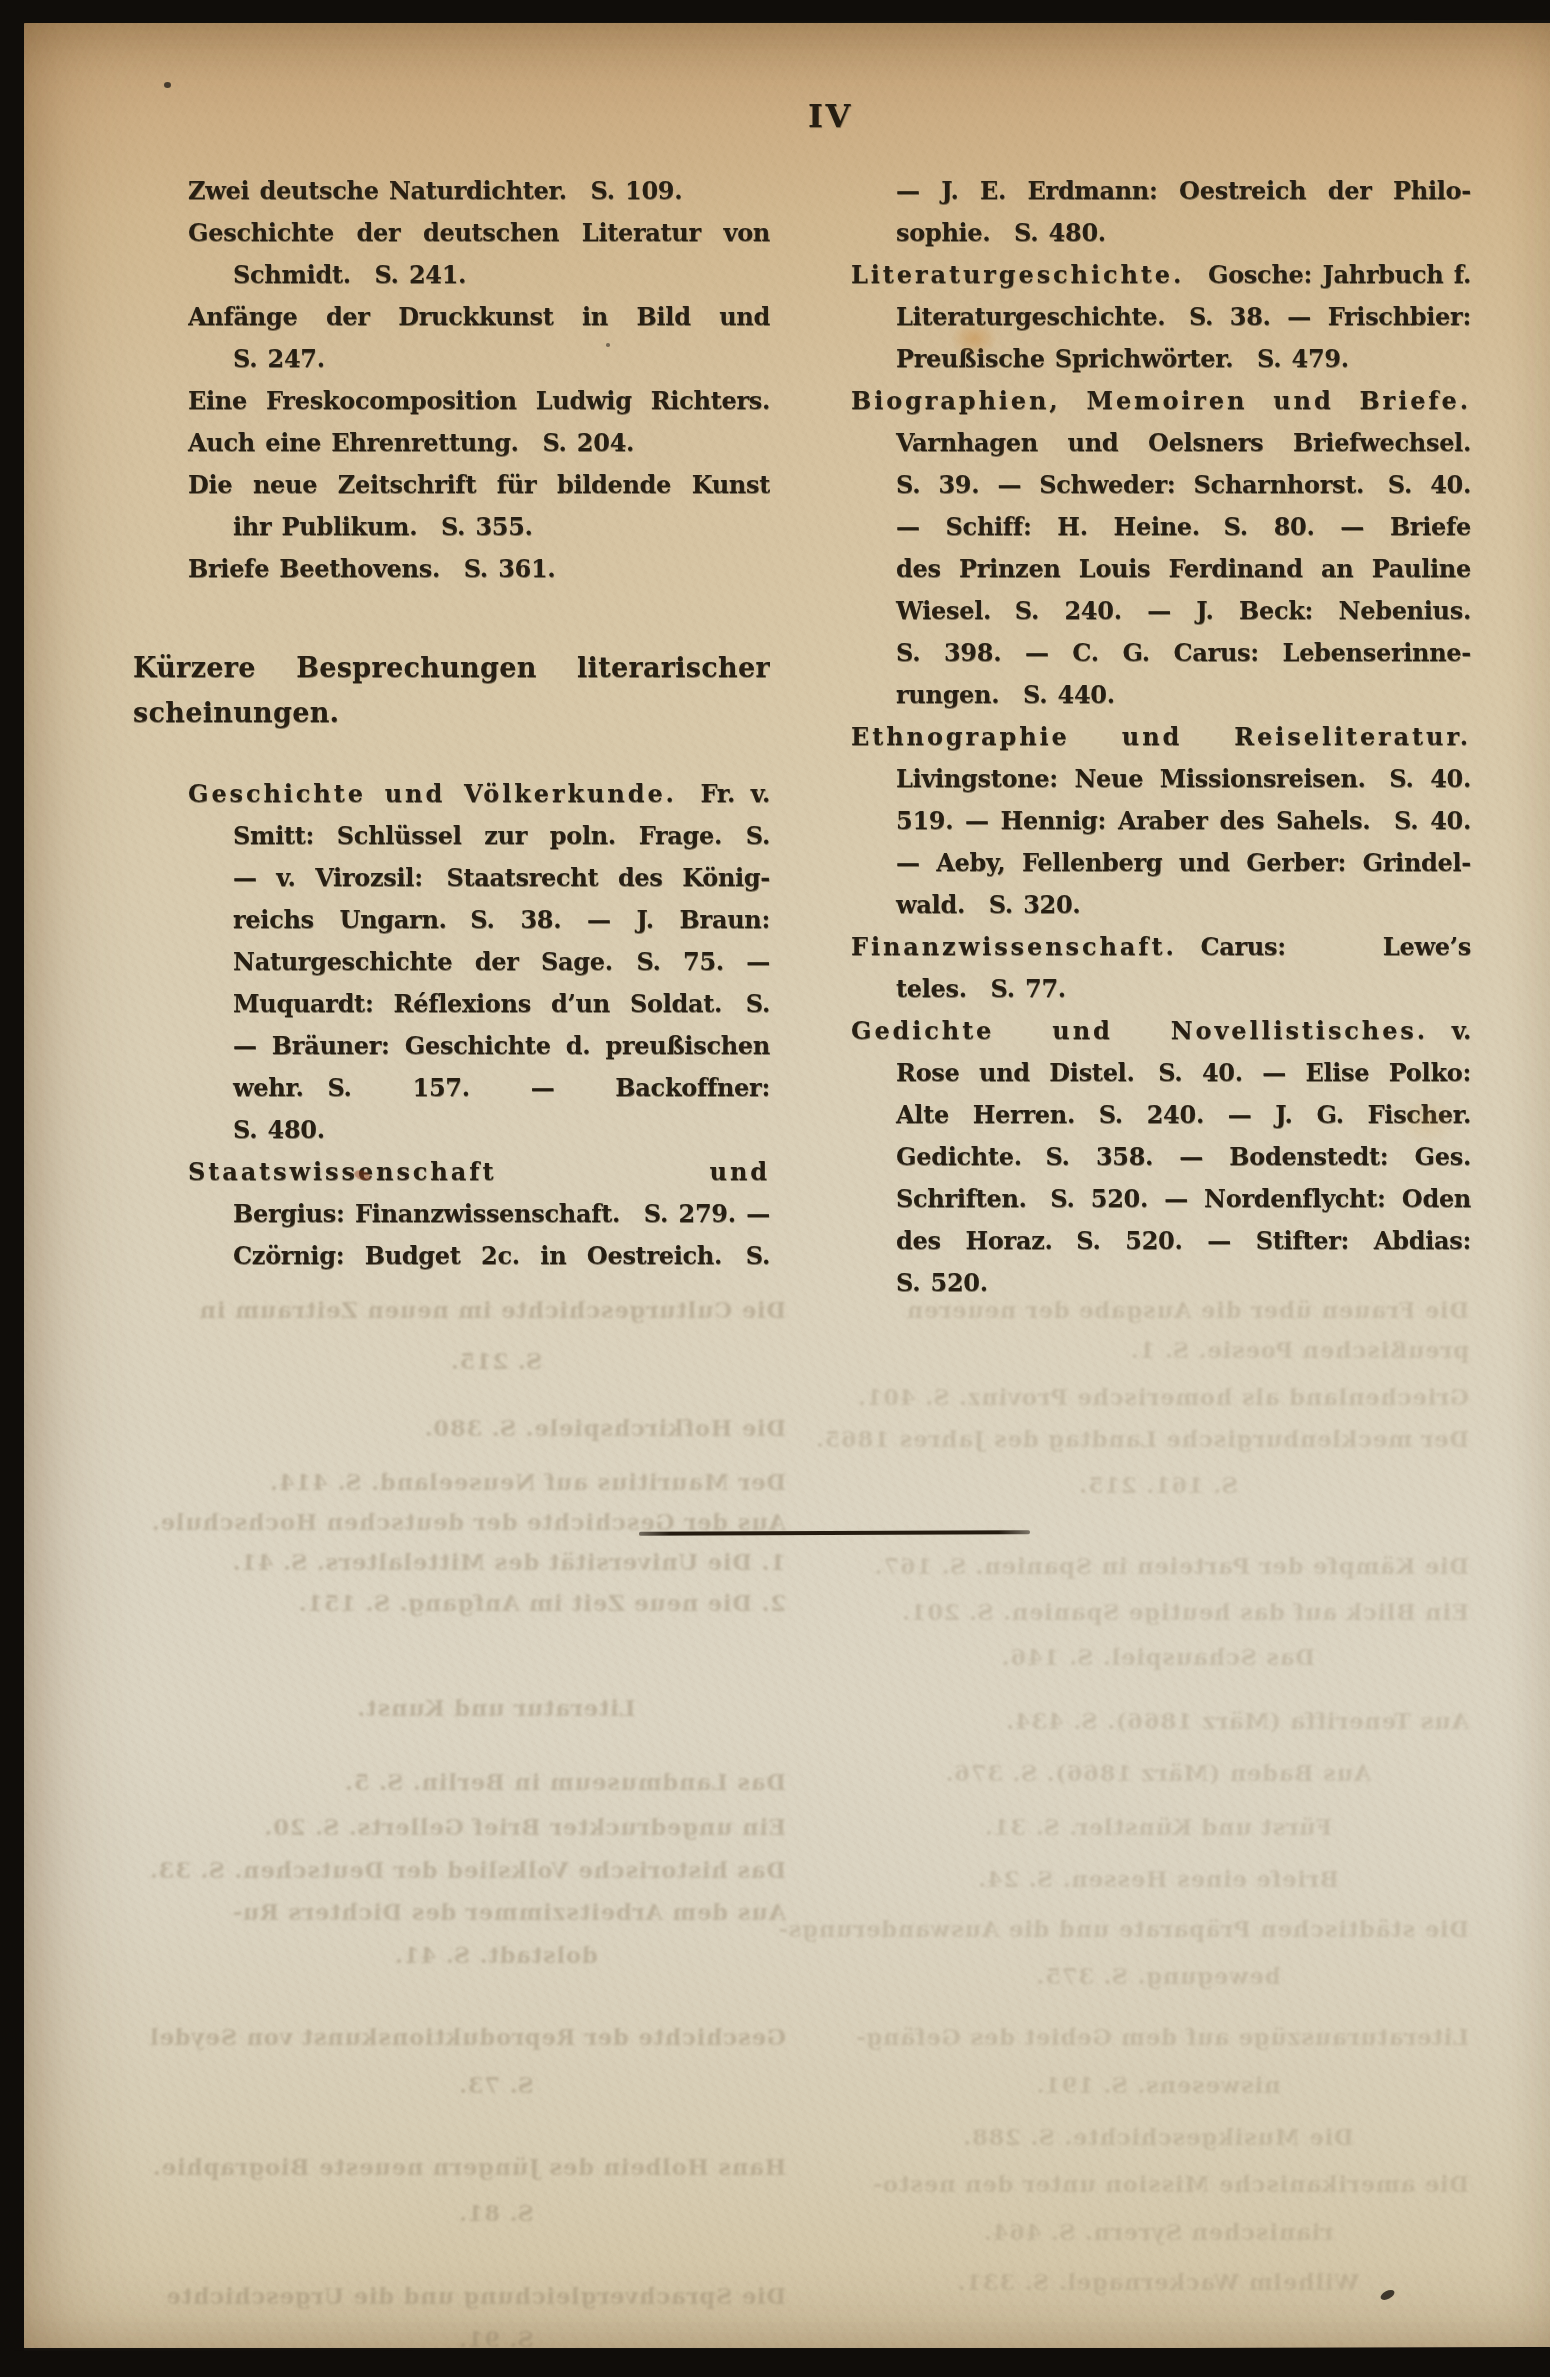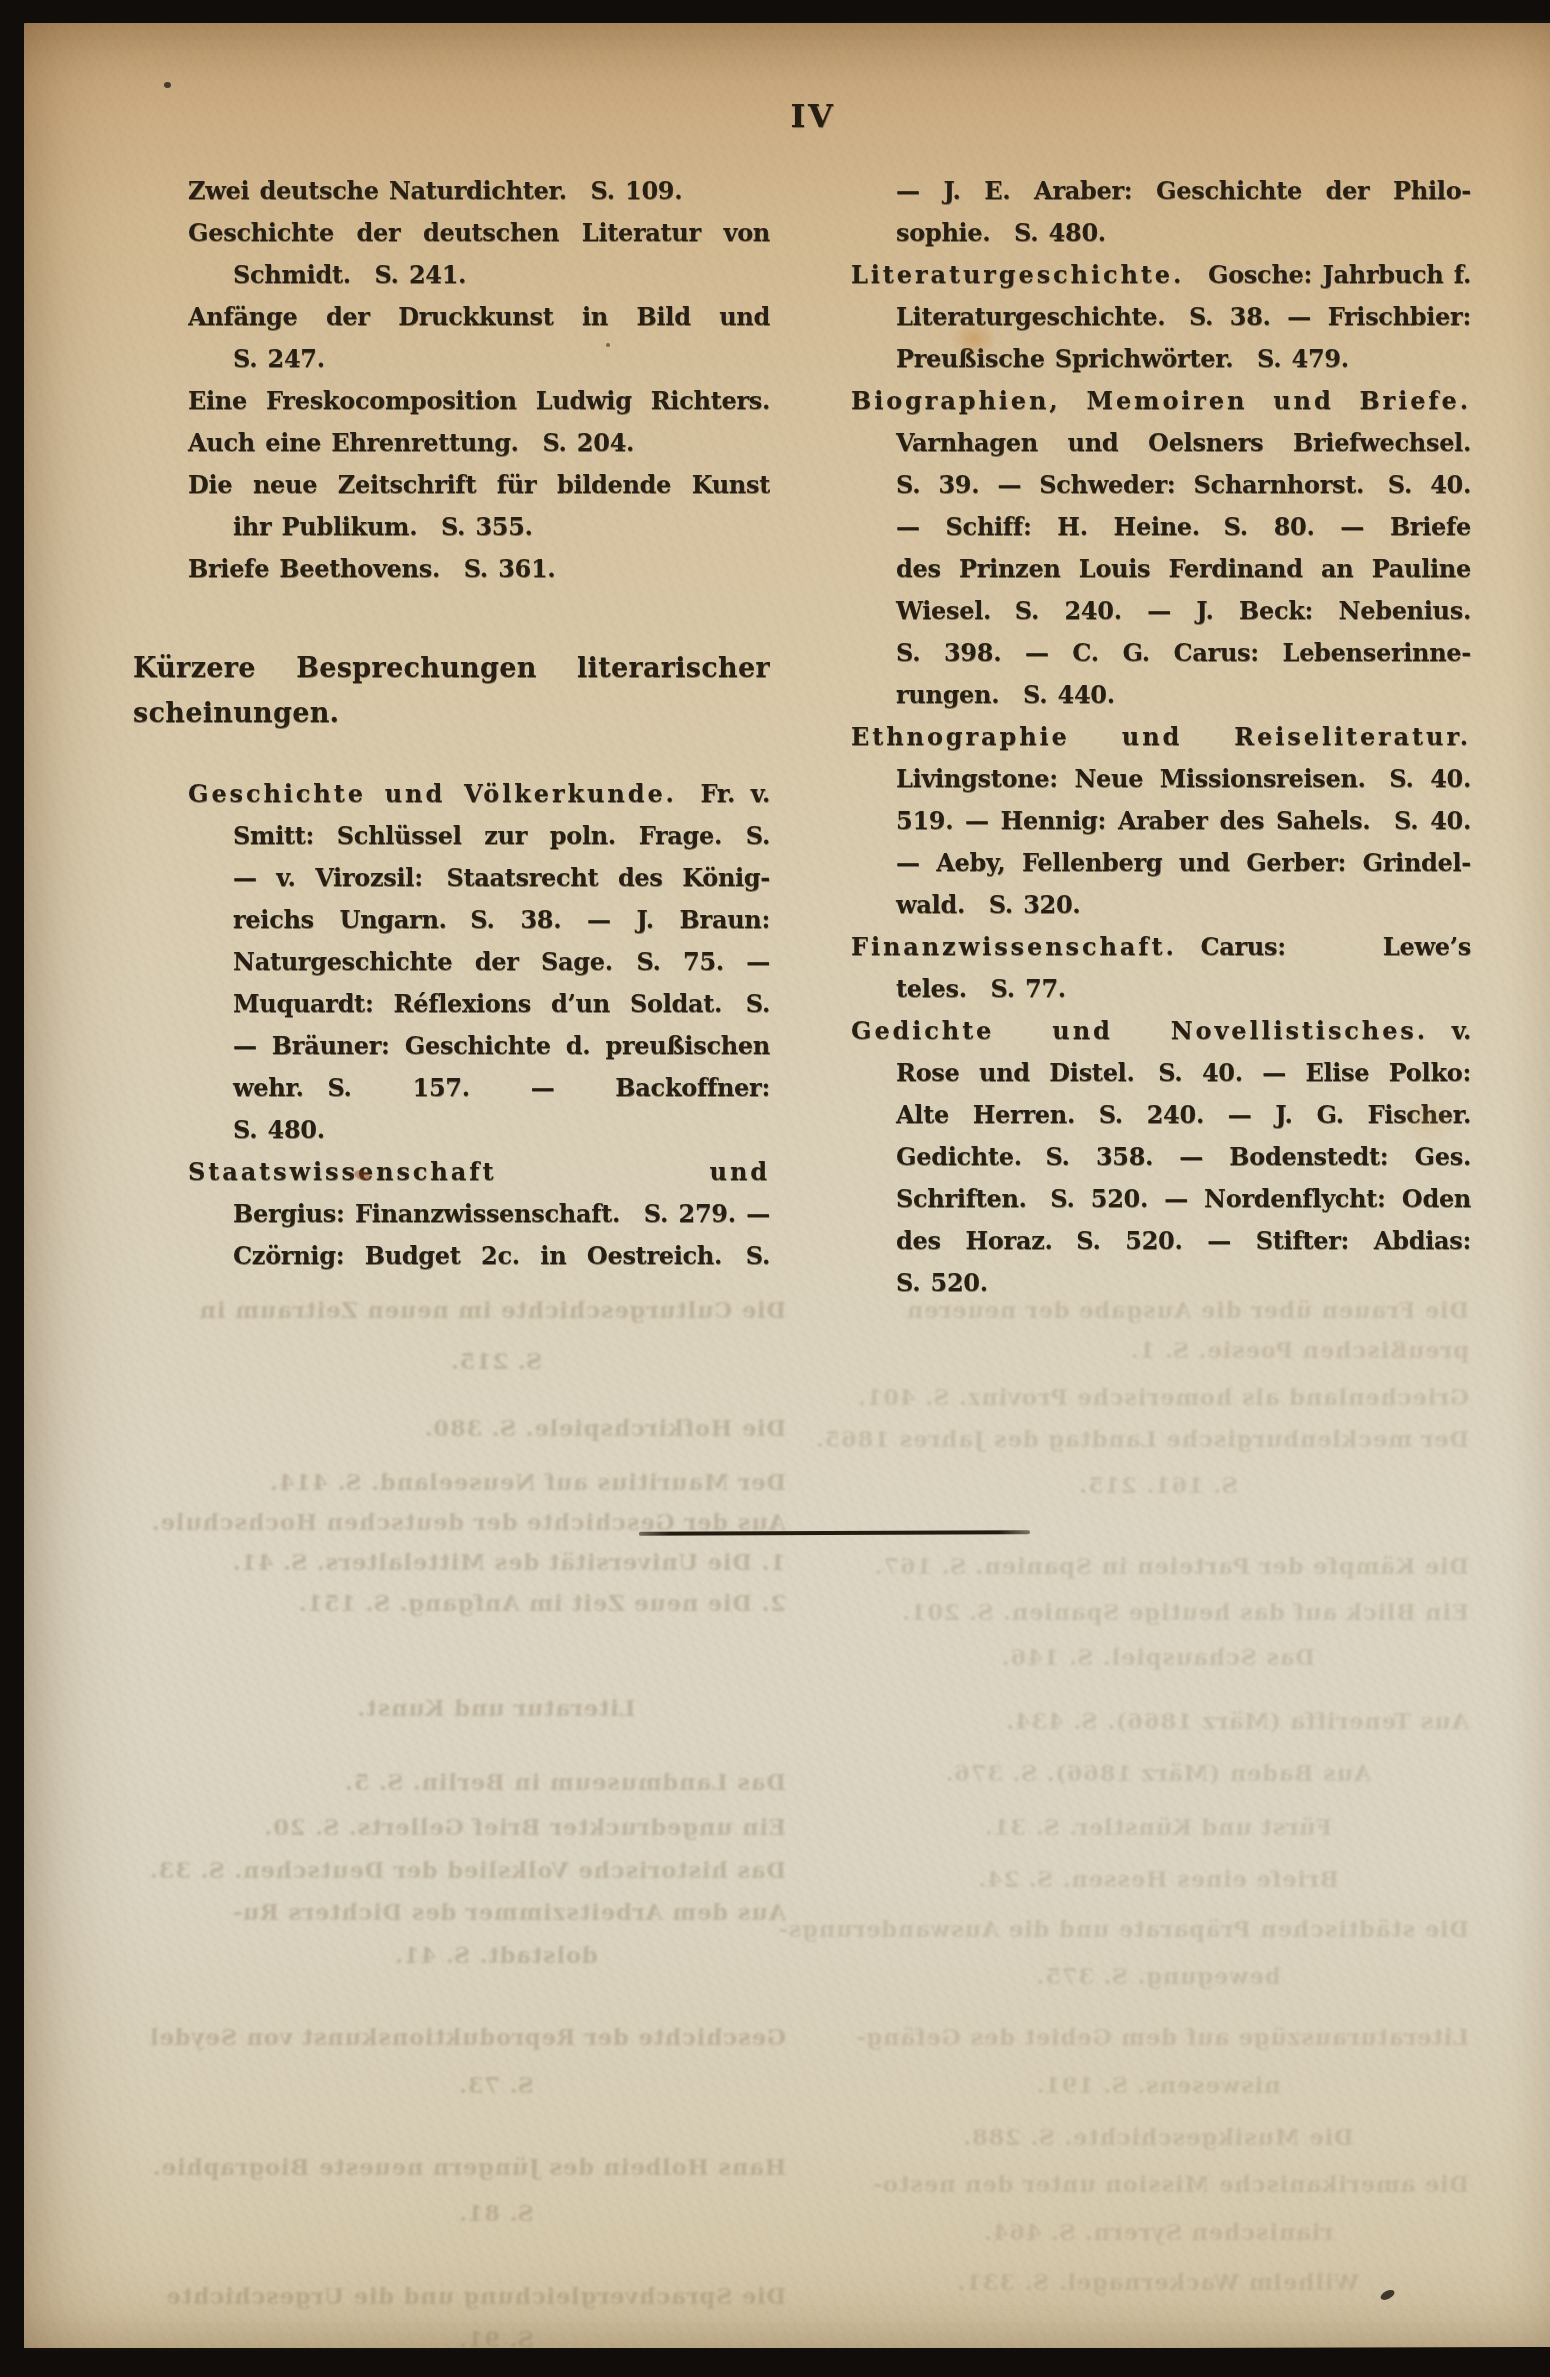--- a/index.html
+++ b/index.html
@@ -22,21 +22,21 @@
     background-image:
       repeating-linear-gradient(33deg, rgba(120,90,55,.030) 0 2.6px, rgba(0,0,0,0) 2.6px 7px),
       repeating-linear-gradient(118deg, rgba(255,250,232,.040) 0 1.7px, rgba(0,0,0,0) 1.7px 6px),
       repeating-linear-gradient(74deg, rgba(105,80,50,.022) 0 4.3px, rgba(0,0,0,0) 4.3px 11.3px);}
   
   .edge{position:absolute;background:#100d0a;}
   .edge.top{top:0;left:0;width:100%;height:23.4px;transform-origin:left;transform:rotate(-0.12deg);}
   .edge.left{top:0;left:0;width:24px;height:100%;}
   .edge.bottom{bottom:0;left:0;width:100%;height:30px;transform-origin:right;transform:rotate(-0.15deg);}
   
-  .pageno{position:absolute;left:773px;top:97px;width:80px;text-align:center;
+  .pageno{position:absolute;left:773px;top:97px;width:80px;text-align:right;
     font-weight:700;font-size:32px;letter-spacing:2.6px;color:#261e12;
     text-shadow:0.4px 0.6px 0.7px rgba(40,30,14,.45);}
   .col{position:absolute;color:#271f13;font-weight:700;font-size:24px;
     letter-spacing:-0.3px;word-spacing:2.2px;
     text-shadow:0.3px 0.5px 0.6px rgba(42,31,15,.5);}
   .col-left{left:188px;top:170px;width:582px;}
   .col-right{left:851px;top:170px;width:620px;}
   .line{height:42px;line-height:42px;white-space:nowrap;}
   .line.just{white-space:normal;text-align:justify;text-align-last:justify;overflow:hidden;}
   .line.ind{padding-left:45px;}
@@ -138,21 +138,21 @@
       <div class="line ind just"><span>Naturgeschichte der Sage. S. 75. —</span></div>
       <div class="line ind just"><span>Muquardt: Réflexions d’un Soldat. S. 80.</span></div>
       <div class="line ind just"><span>— Bräuner: Geschichte d. preußischen Land-</span></div>
       <div class="line ind just"><span>wehr. S. 157. — Backoffner: Freimaurerei.</span></div>
       <div class="line ind"><span>S. 480.</span></div>
       <div class="line just"><span class="sperr">Staatswissenschaft und Philosophie.</span></div>
       <div class="line ind just"><span>Bergius: Finanzwissenschaft. S. 279. —</span></div>
       <div class="line ind just"><span>Czörnig: Budget 2c. in Oestreich. S. 400.</span></div>
     </div>
   <div class="col col-right" id="col-right">
-      <div class="line ind just"><span>— J. E. Araber: Geschichte der Philo-</span></div>
+      <div class="line ind just"><span>— J. E. Erdmann: Oestreich der Philo-</span></div>
       <div class="line ind"><span>sophie. S. 480.</span></div>
       <div class="line just"><span class="sperr">Literaturgeschichte.</span><span> Gosche: Jahrbuch f.</span></div>
       <div class="line ind just"><span>Literaturgeschichte. S. 38. — Frischbier:</span></div>
       <div class="line ind"><span>Preußische Sprichwörter. S. 479.</span></div>
       <div class="line just"><span class="sperr">Biographien, Memoiren und Briefe.</span></div>
       <div class="line ind just"><span>Varnhagen und Oelsners Briefwechsel.</span></div>
       <div class="line ind just"><span>S. 39. — Schweder: Scharnhorst. S. 40.</span></div>
       <div class="line ind just"><span>— Schiff: H. Heine. S. 80. — Briefe</span></div>
       <div class="line ind just"><span>des Prinzen Louis Ferdinand an Pauline</span></div>
       <div class="line ind just"><span>Wiesel. S. 240. — J. Beck: Nebenius.</span></div>

